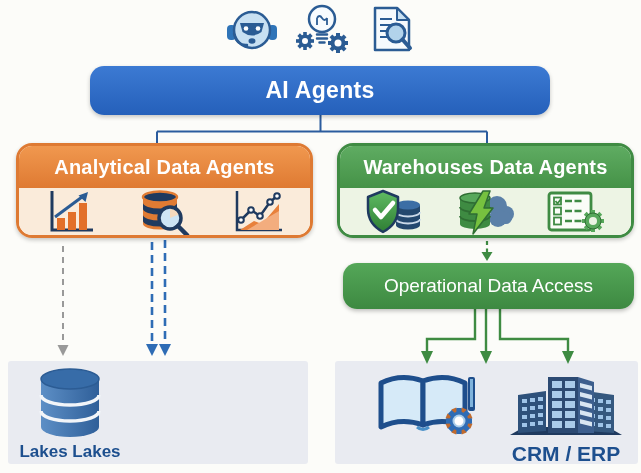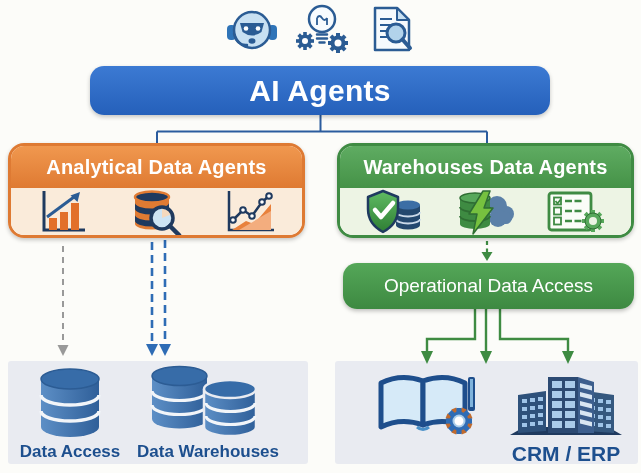--- a/index.html
+++ b/index.html
@@ -16,29 +16,29 @@
   .ti-bulb  { left:295px; top:2px; }
   .ti-doc   { left:371px; top:6px; }
 
   .connectors { position:absolute; left:0; top:0; z-index:3; pointer-events:none; }
 
   .node-root {
     position:absolute; left:90px; top:66px; width:460px; height:49px; z-index:4;
     background: linear-gradient(180deg,#3C7AD3,#2560BA);
     border-radius:14px;
     display:flex; align-items:center; justify-content:center;
-    color:#fff; font-size:30px; font-weight:bold; letter-spacing:.3px;
+    color:#fff; font-size:23px; font-weight:bold; letter-spacing:.3px;
     box-shadow: 0 2px 4px rgba(0,0,0,.22);
   }
   .branch-card {
     position:absolute; top:143px; width:297px; height:95px; z-index:4;
     border-radius:16px; overflow:hidden;
     box-shadow: 0 2px 4px rgba(0,0,0,.22);
   }
-  .branch-analytical { left:8px;  border:3px solid #DE7A33; }
+  .branch-analytical { left:16px;  border:3px solid #DE7A33; }
   .branch-operational{ left:337px; border:3px solid #3F8B43; }
   .branch-header {
     height:42px; display:flex; align-items:center; justify-content:center;
     color:#fff; font-weight:bold; font-size:20px; letter-spacing:.2px;
   }
   .branch-analytical .branch-header { background: linear-gradient(180deg,#F0984F,#DF7A32); }
   .branch-operational .branch-header { background: linear-gradient(180deg,#5FAC62,#459247); }
   .branch-body {
     height:47px; display:flex; align-items:center; justify-content:space-between;
     padding:0 26px;
@@ -258,40 +258,21 @@
             <linearGradient id="dbblue" x1="0" y1="0" x2="1" y2="0">
               <stop offset="0" stop-color="#5D8FC6"></stop>
                 <stop offset="1" stop-color="#2F5F99"></stop>
             </linearGradient>
           </defs>
           <path d="M3 12 V60 a29 10 0 0 0 58 0 V12" fill="url(#dbblue)"></path>
           <path d="M3 28 a29 10 0 0 0 58 0 M3 44 a29 10 0 0 0 58 0" stroke="#F2F5F9" stroke-width="3.5" fill="none"></path>
           <ellipse cx="32" cy="12" rx="29" ry="10" fill="#376CA8" stroke="#2C5C94" stroke-width="1.5"></ellipse>
         </svg>
       </div>
-      <div class="store-label lbl-17">Data Access</div>
-    </div>
-    <div class="store" style="left:104px; top:4px; width:192px;">
-      <div class="store-icon">
-        <svg width="116" height="76" viewBox="0 0 116 76">
-          <defs>
-            <linearGradient id="dbblue2" x1="0" y1="0" x2="1" y2="0">
-              <stop offset="0" stop-color="#5D8FC6"></stop>
-                <stop offset="1" stop-color="#2F5F99"></stop>
-            </linearGradient>
-          </defs>
-          <path d="M2 11 V54 a27.5 9.5 0 0 0 55 0 V11" fill="url(#dbblue2)"></path>
-          <path d="M2 26 a27.5 9.5 0 0 0 55 0 M2 40 a27.5 9.5 0 0 0 55 0" stroke="#F2F5F9" stroke-width="3.2" fill="none"></path>
-          <ellipse cx="29.5" cy="11" rx="27.5" ry="9.5" fill="#376CA8" stroke="#2C5C94" stroke-width="1.5"></ellipse>
-          <path d="M54 24 V62 a26 9 0 0 0 52 0 V24" fill="url(#dbblue2)" stroke="#E9EBF1" stroke-width="2.5"></path>
-          <path d="M56 38 a24.5 8.5 0 0 0 49 0 M56 51 a24.5 8.5 0 0 0 49 0" stroke="#F2F5F9" stroke-width="3" fill="none"></path>
-          <ellipse cx="80" cy="24" rx="26" ry="9" fill="#376CA8" stroke="#E9EBF1" stroke-width="2.5"></ellipse>
-        </svg>
-      </div>
-      <div class="store-label lbl-17">Data Warehouses</div>
+      <div class="store-label lbl-17">Lakes Lakes</div>
     </div>
   </div>
 
   <div class="store-panel panel-right">
     <div class="store" style="left:14px; top:4px; width:156px;">
       <div class="store-icon">
         <svg width="112" height="72" viewBox="0 0 112 72">
           <rect x="97" y="8" width="7" height="34" rx="2" fill="#1E4E8C"></rect>
           <rect x="99" y="10" width="3" height="28" fill="#7FB3DC"></rect>
           <path d="M10 14 Q30 4 52 12 V56 Q30 48 10 58 z" fill="#D6EAF8" stroke="#1E4E8C" stroke-width="5" stroke-linejoin="round"></path>

